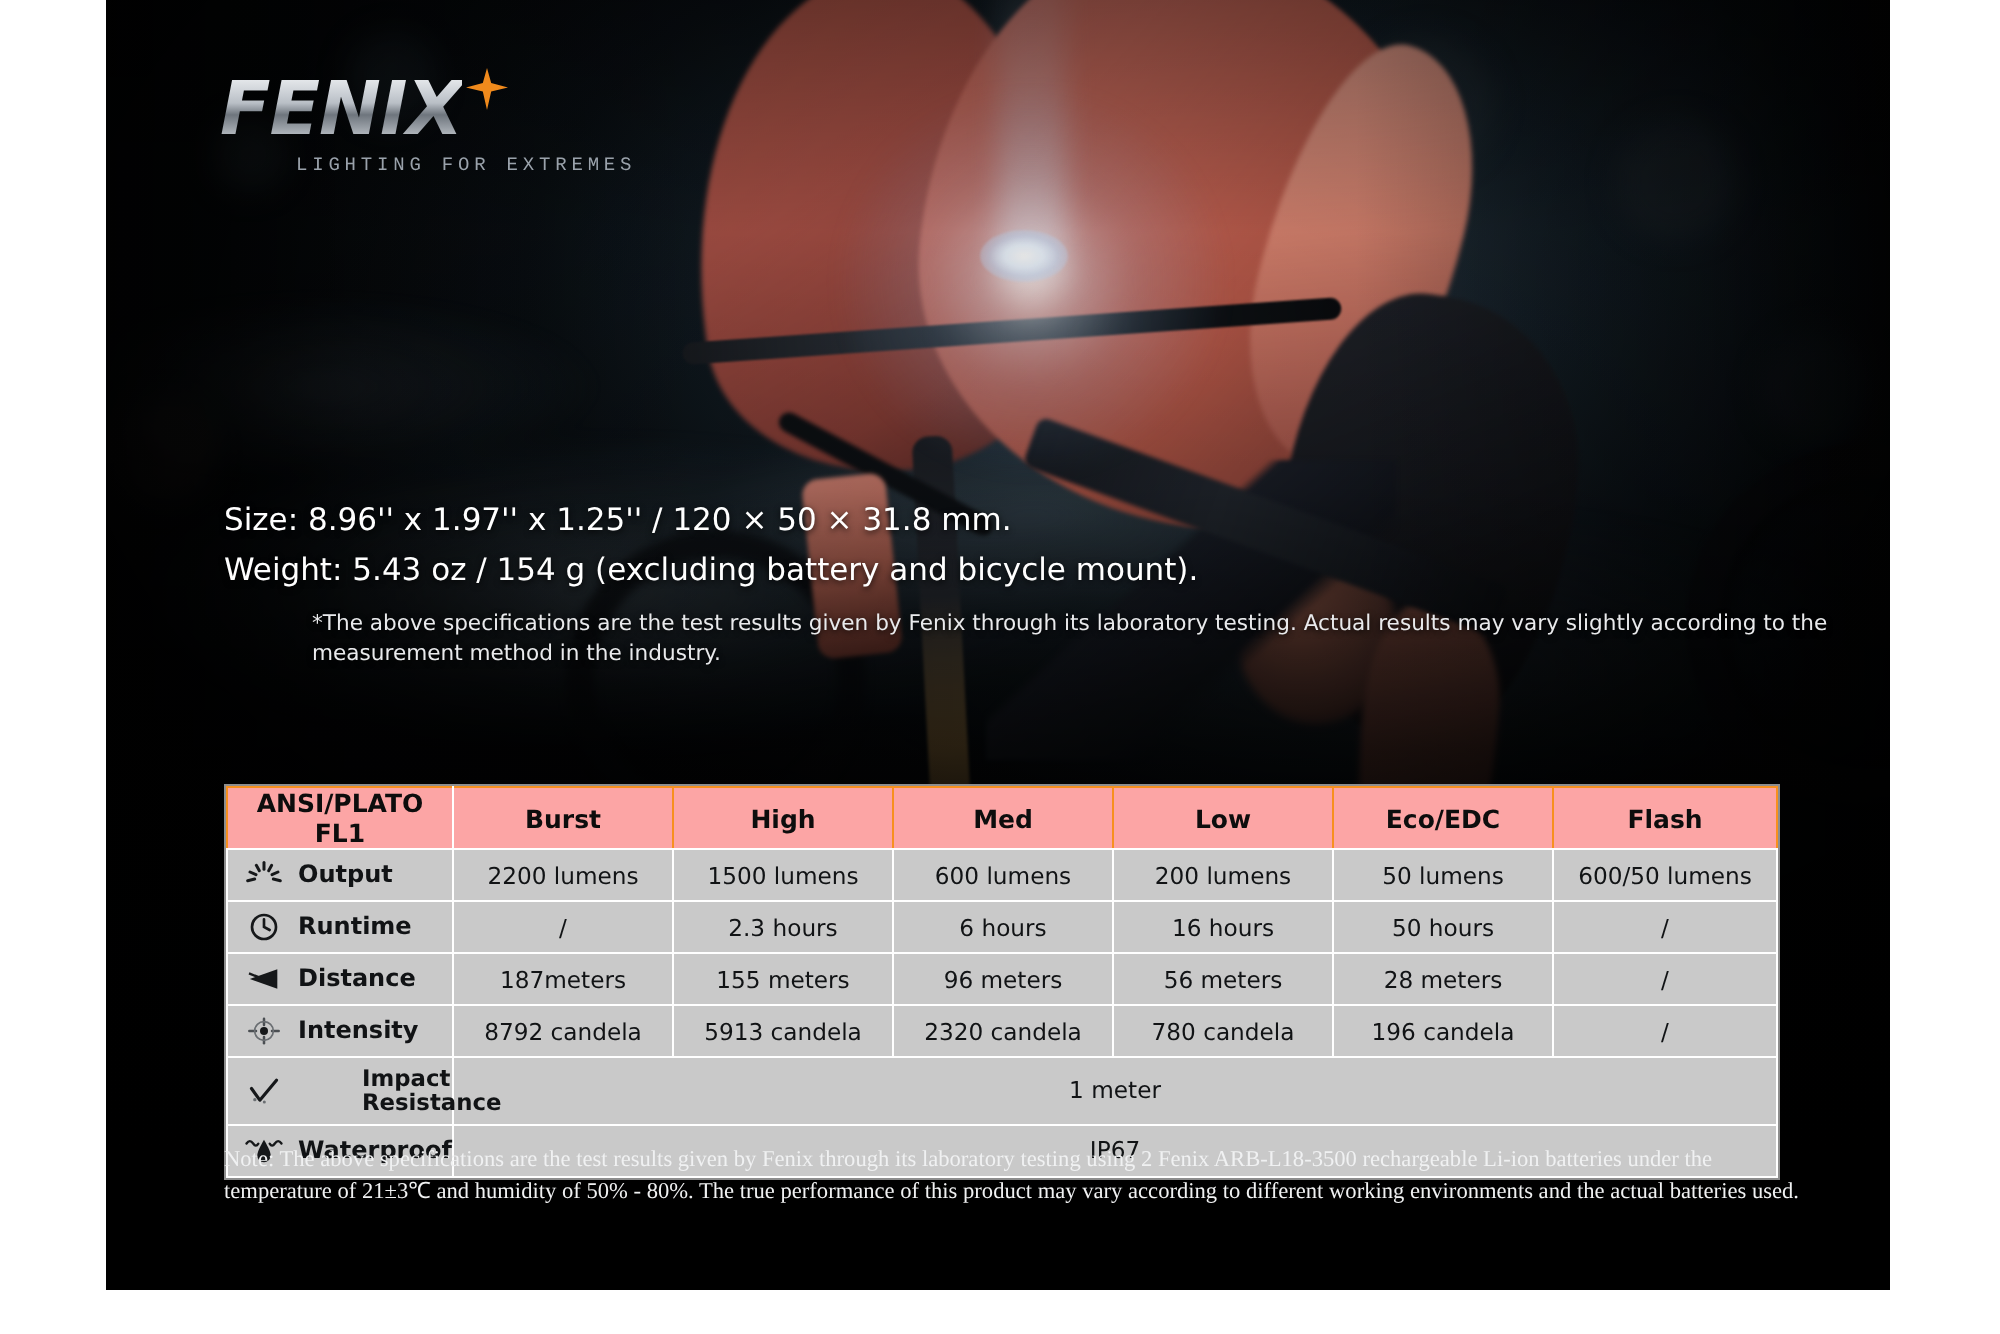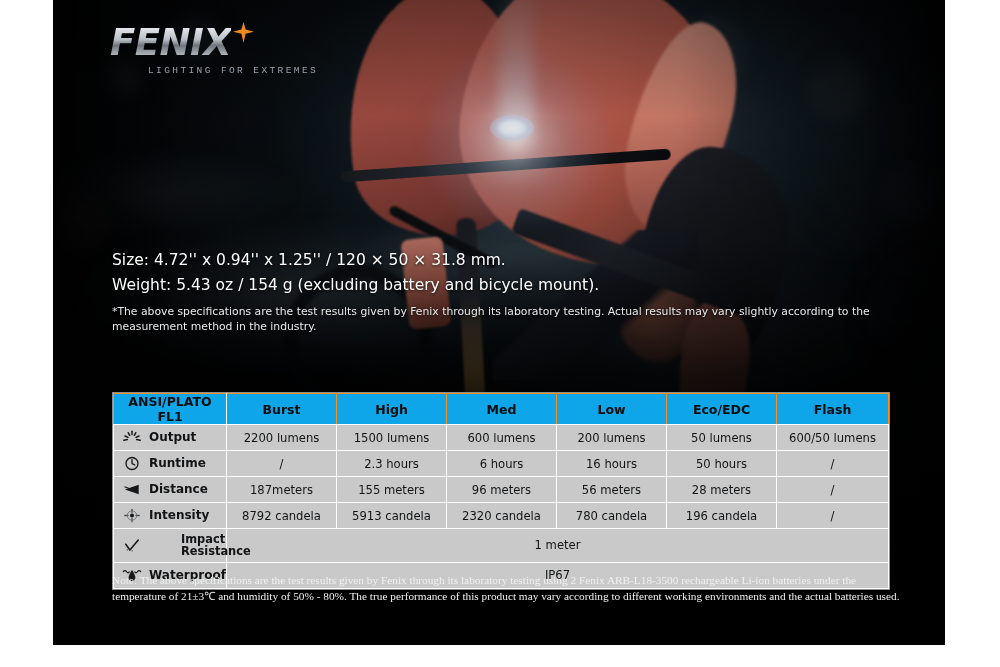--- a/index.html
+++ b/index.html
@@ -193,21 +193,21 @@
   .bg-vignette {
     background:
       radial-gradient(ellipse 75% 65% at 58% 26%, rgba(0,0,0,0) 0%, rgba(0,0,0,0.18) 52%, rgba(0,0,0,0.72) 100%),
       linear-gradient(180deg, rgba(0,0,0,0.35) 0%, rgba(0,0,0,0.05) 18%, rgba(0,0,0,0.18) 38%, rgba(0,0,0,0.70) 58%, rgba(0,0,0,0.93) 76%, #000000 90%, #000000 100%),
       linear-gradient(90deg, rgba(0,0,0,0.80) 0%, rgba(0,0,0,0.20) 14%, rgba(0,0,0,0) 34%, rgba(0,0,0,0) 70%, rgba(0,0,0,0.40) 90%, rgba(0,0,0,0.85) 100%);
   }
 
   
   #logo {
     position: absolute;
-    left: 110px; top: 24px;
+    left: 110px; top: 36px;
     width: 175px; height: 52px;
   }
   .logo-word {
     position: absolute;
     left: 0; top: 0;
     font-family: "DejaVu Sans", sans-serif;
     font-size: 37px;
     font-weight: 700;
     font-style: italic;
     letter-spacing: -0.5px;
@@ -259,41 +259,42 @@
     text-shadow: 0 1px 3px rgba(0,0,0,0.85);
   }
   .disclaimer {
     margin-top: 7px;
     font-family: "DejaVu Sans", sans-serif;
     font-size: 10.8px;
     color: #e9eaec;
     line-height: 1.38;
     width: 790px;
     text-shadow: 0 1px 3px rgba(0,0,0,0.9);
+    margin-left: 44px;
   }
 
   
   #spec-table {
     position: absolute;
     left: 113px; top: 393px;
     width: 775px;
     border-collapse: collapse;
     table-layout: fixed;
     font-family: "DejaVu Sans", sans-serif;
     background: #c9c9c9;
     box-shadow: 0 0 0 1px #8e8e8e;
   }
   #spec-table th, #spec-table td {
     border: 1px solid #ffffff;
     text-align: center;
     vertical-align: middle;
     color: #111315;
   }
   #spec-table thead th {
-    background: #0ea5e9;
+    background: #fca5a5;
     border-color: #f7901e;
     border-bottom: 1px solid #ffffff;
     font-size: 12.5px;
     font-weight: 700;
     height: 23px;
     padding: 0 2px;
     color: #0d0d0d;
   }
   #spec-table thead th:first-child { border-right: 1px solid #ffffff; }
   #spec-table tbody td {
@@ -378,21 +379,21 @@
 
   <div id="logo">
     <div class="logo-word">FENIX</div>
     <svg class="logo-star" viewBox="0 0 24 24">
       <path d="M12 0 L14.4 8.6 L24 11.2 L14.4 13.4 L12 24 L9.6 13.4 L0 11.2 L9.6 8.6 Z" fill="#f08a1c"></path>
     </svg>
     <div class="logo-tag">LIGHTING FOR EXTREMES</div>
   </div>
 
   <div id="headline">
-    <div class="spec-line">Size: 4.72'' x 0.94'' x 1.25'' / 120 × 50 × 31.8 mm.</div>
+    <div class="spec-line">Size: 8.96'' x 1.97'' x 1.25'' / 120 × 50 × 31.8 mm.</div>
     <div class="spec-line">Weight: 5.43 oz / 154 g (excluding battery and bicycle mount).</div>
     <div class="disclaimer">*The above specifications are the test results given by Fenix through its laboratory testing. Actual results may vary slightly according to the measurement method in the industry.</div>
   </div>
 
   <table id="spec-table">
     <colgroup>
       <col class="c0">
         <col class="c1">
         <col class="c2">
         <col class="c3">

